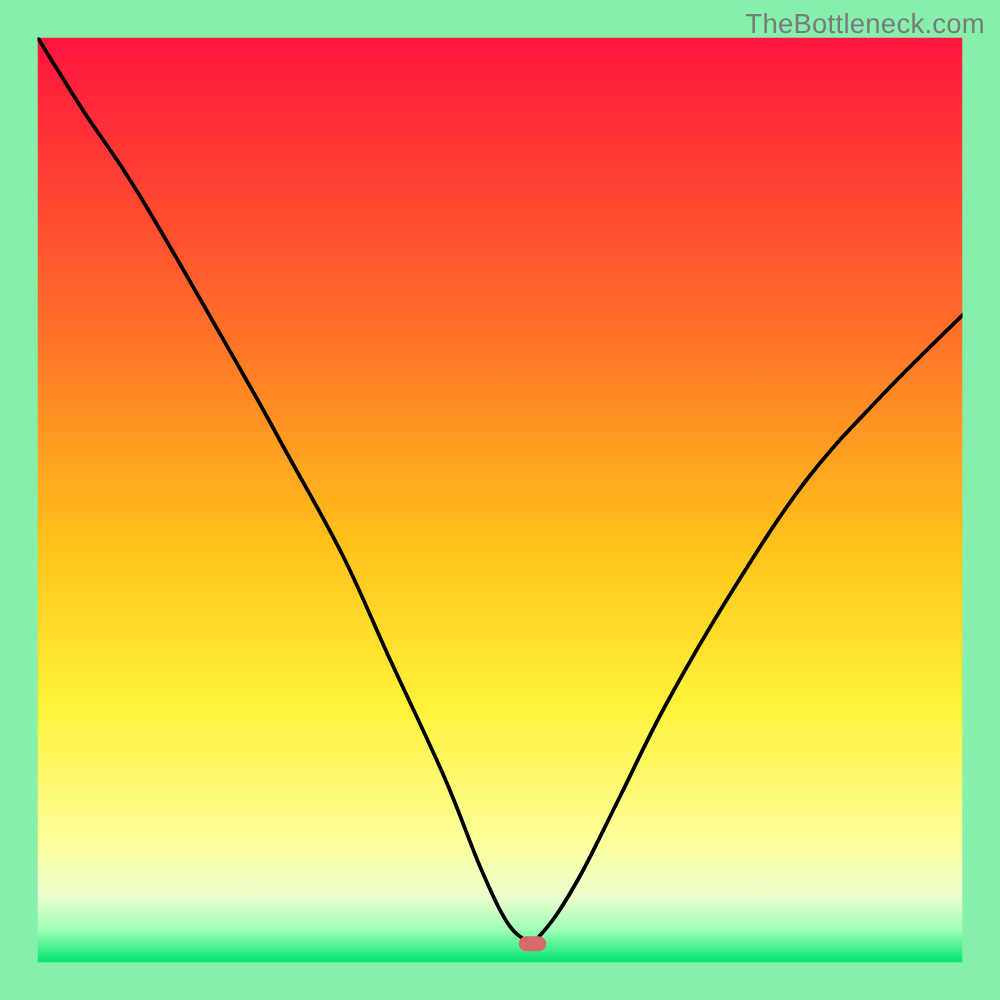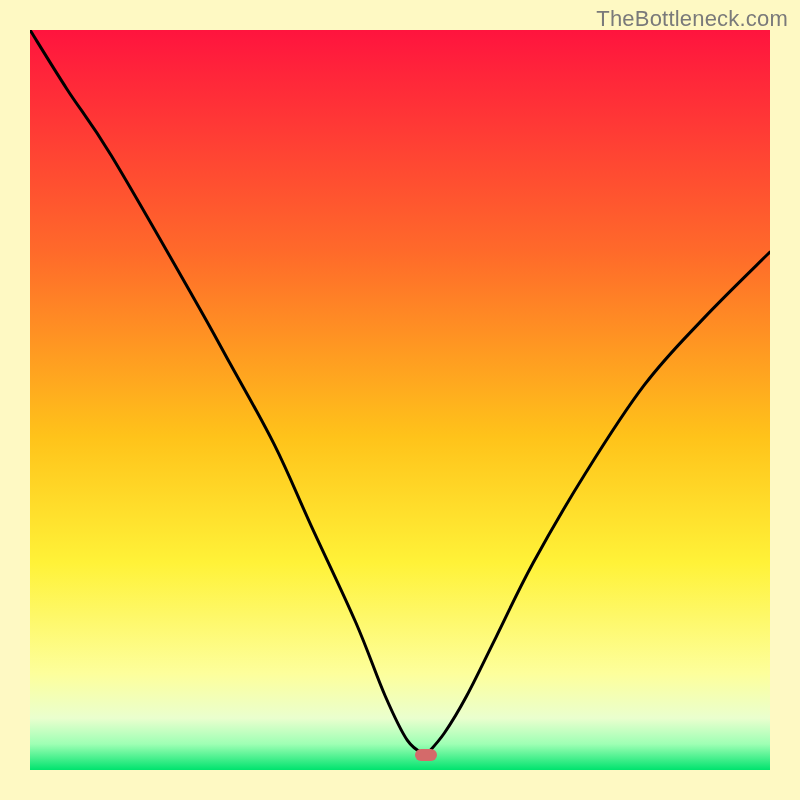--- a/index.html
+++ b/index.html
@@ -7,21 +7,21 @@
     padding: 0;
     width: 800px;
     height: 800px;
     background: #000;
     overflow: hidden;
   }
   .frame {
     position: relative;
     width: 800px;
     height: 800px;
-    background: #fef9c3;
+    background: #86efac;
   }
   .plot-area {
     position: absolute;
     left: 30px;
     top: 30px;
     width: 740px;
     height: 740px;
   }
   .watermark {
     position: absolute;

